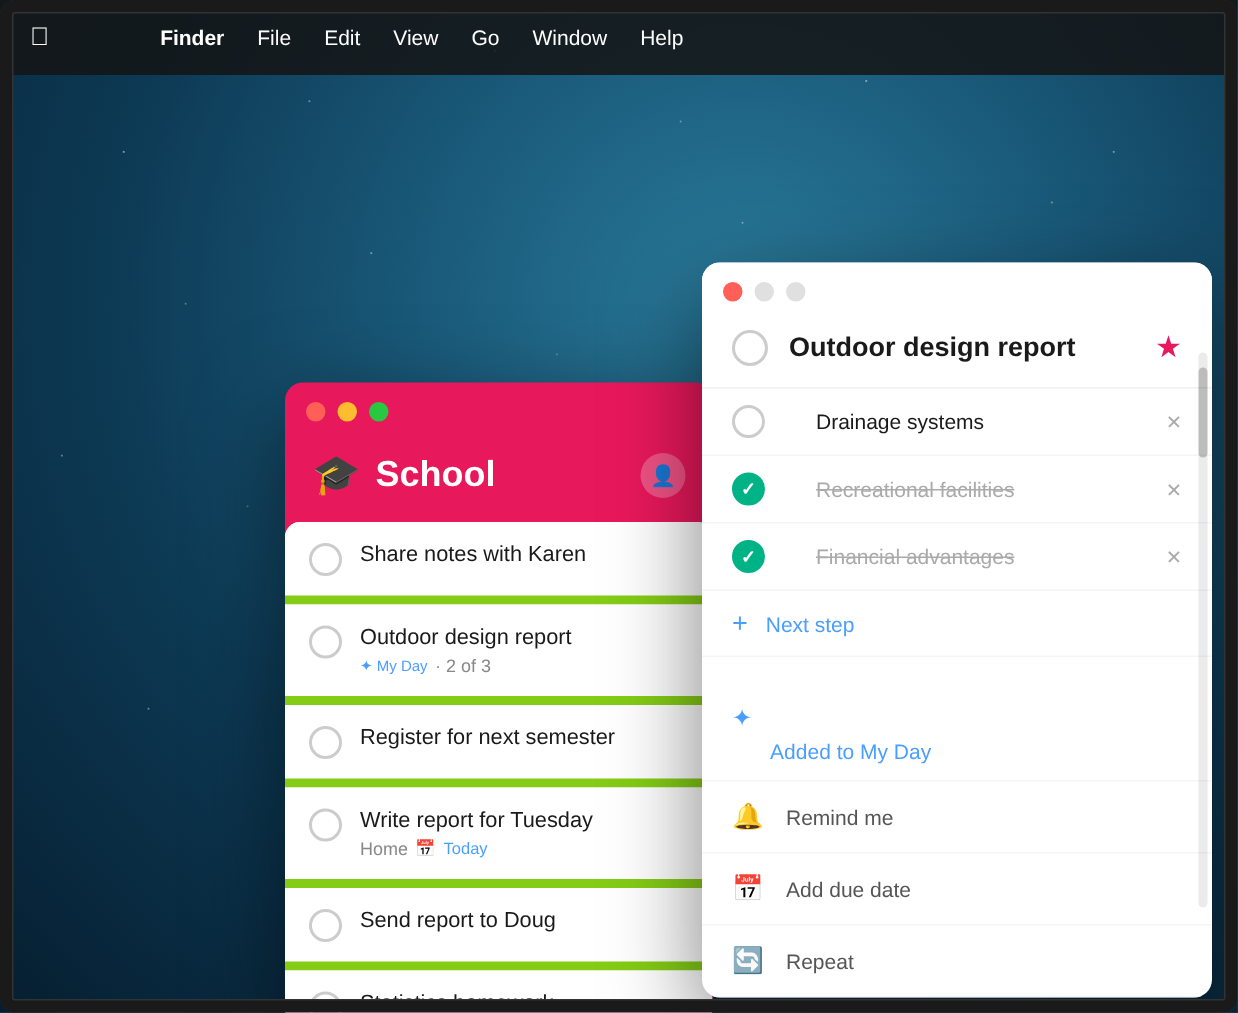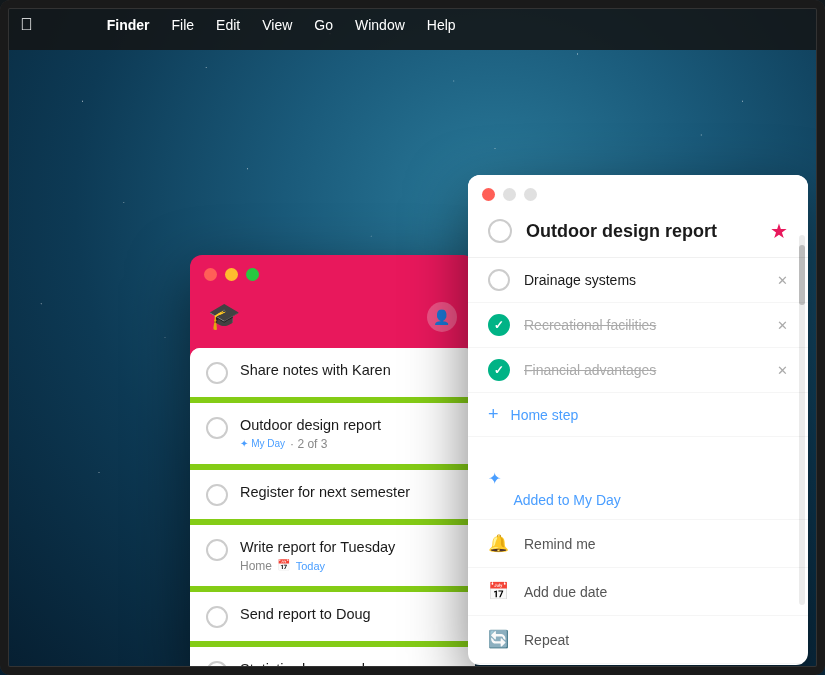--- a/index.html
+++ b/index.html
@@ -299,20 +299,21 @@
     .checkmark {
       color: white;
       font-size: 12px;
       font-weight: 700;
     }
 
     .subtask-label {
       font-size: 14px;
       color: #1a1a1a;
       flex: 1;
+      margin-left: 20px;
     }
 
     .subtask-label.strikethrough {
       text-decoration: line-through;
       color: #aaa;
     }
 
     .subtask-close {
       color: #aaa;
       font-size: 13px;
@@ -424,20 +425,21 @@
 
   <div class="school-window">
     <div class="window-titlebar">
       <div class="traffic-light close"></div>
       <div class="traffic-light minimize"></div>
       <div class="traffic-light maximize"></div>
     </div>
     <div class="school-header">
       <div class="school-title-group">
         <span class="school-emoji">🎓</span>
+        <span class="school-title">School</span>
       </div>
       <div class="share-btn">
         <span class="share-icon">👤</span>
       </div>
     </div>
 
     <div class="school-tasks">
       <div class="task-item">
         <div class="task-circle"></div>
         <div class="task-content">
@@ -522,21 +524,21 @@
       <div class="subtask-item">
         <div class="subtask-circle completed">
           <span class="checkmark">✓</span>
         </div>
         <span class="subtask-label strikethrough">Financial advantages</span>
         <span class="subtask-close">✕</span>
       </div>
 
       <div class="add-step">
         <span class="add-step-icon">+</span>
-        <span class="add-step-label">Home step</span>
+        <span class="add-step-label">Next step</span>
       </div>
 
       <div class="myday-row">
         <span style="color:#4a9eff; font-size:16px;">✦</span>
         <span class="myday-label">Added to My Day</span>
       </div>
 
       <div class="action-row">
         <span class="action-icon">🔔</span>
         <span class="action-label">Remind me</span>

